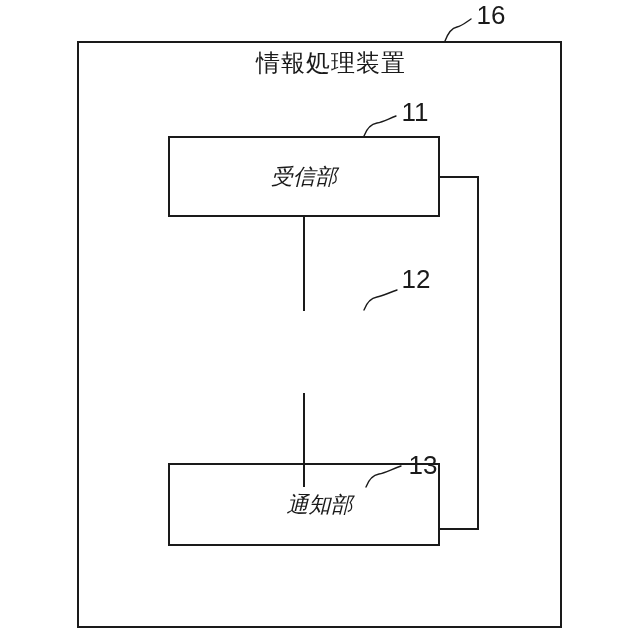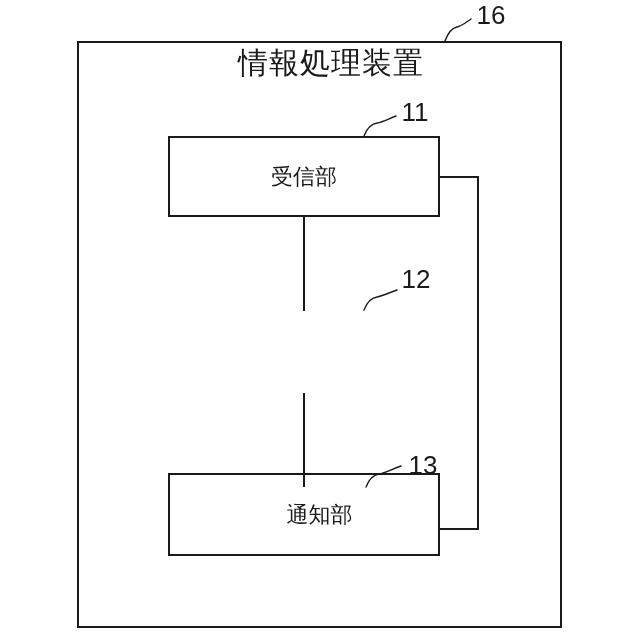--- a/index.html
+++ b/index.html
@@ -28,42 +28,43 @@
   }
   .device-title {
     position: absolute;
     left: 236px;
     top: 48px;
     width: 190px;
     height: 30px;
     display: flex;
     align-items: center;
     justify-content: center;
-    font-size: 30px;
+    font-size: 24px;
     letter-spacing: 1px;
     white-space: nowrap;
   }
   .block {
     position: absolute;
     left: 168px;
     width: 272px;
     border: 2.5px solid #1a1a1a;
     box-sizing: border-box;
     background: #ffffff;
     display: flex;
     align-items: center;
     justify-content: center;
+    font-style: italic;
   }
   .block-label {
     font-size: 22px;
     white-space: nowrap;
   }
   .block-11 { top: 136px; height: 81px; }
   .block-12 { top: 311px; height: 82px; }
-  .block-13 { top: 473px; height: 83px; padding-left: 31px; }
+  .block-13 { top: 463px; height: 83px; padding-left: 31px; }
   .line {
     position: absolute;
     background: #1a1a1a;
   }
   .ref-num {
     position: absolute;
     display: flex;
     align-items: center;
     justify-content: center;
     font-size: 26px;

